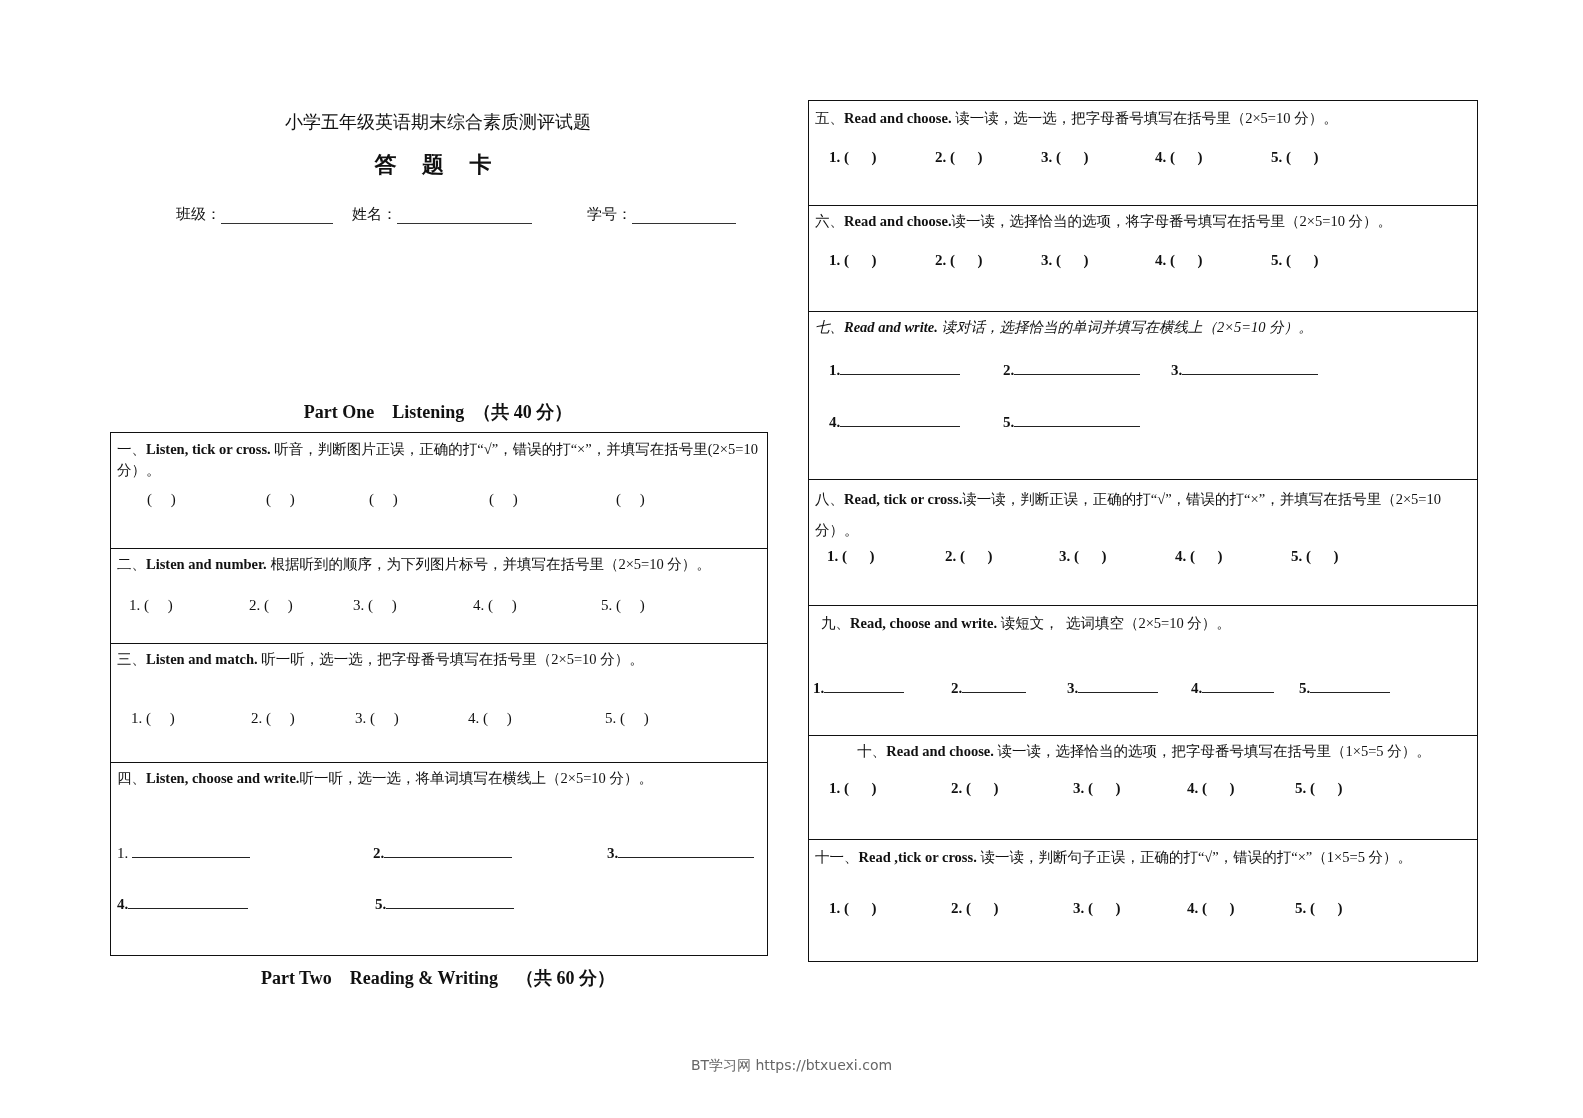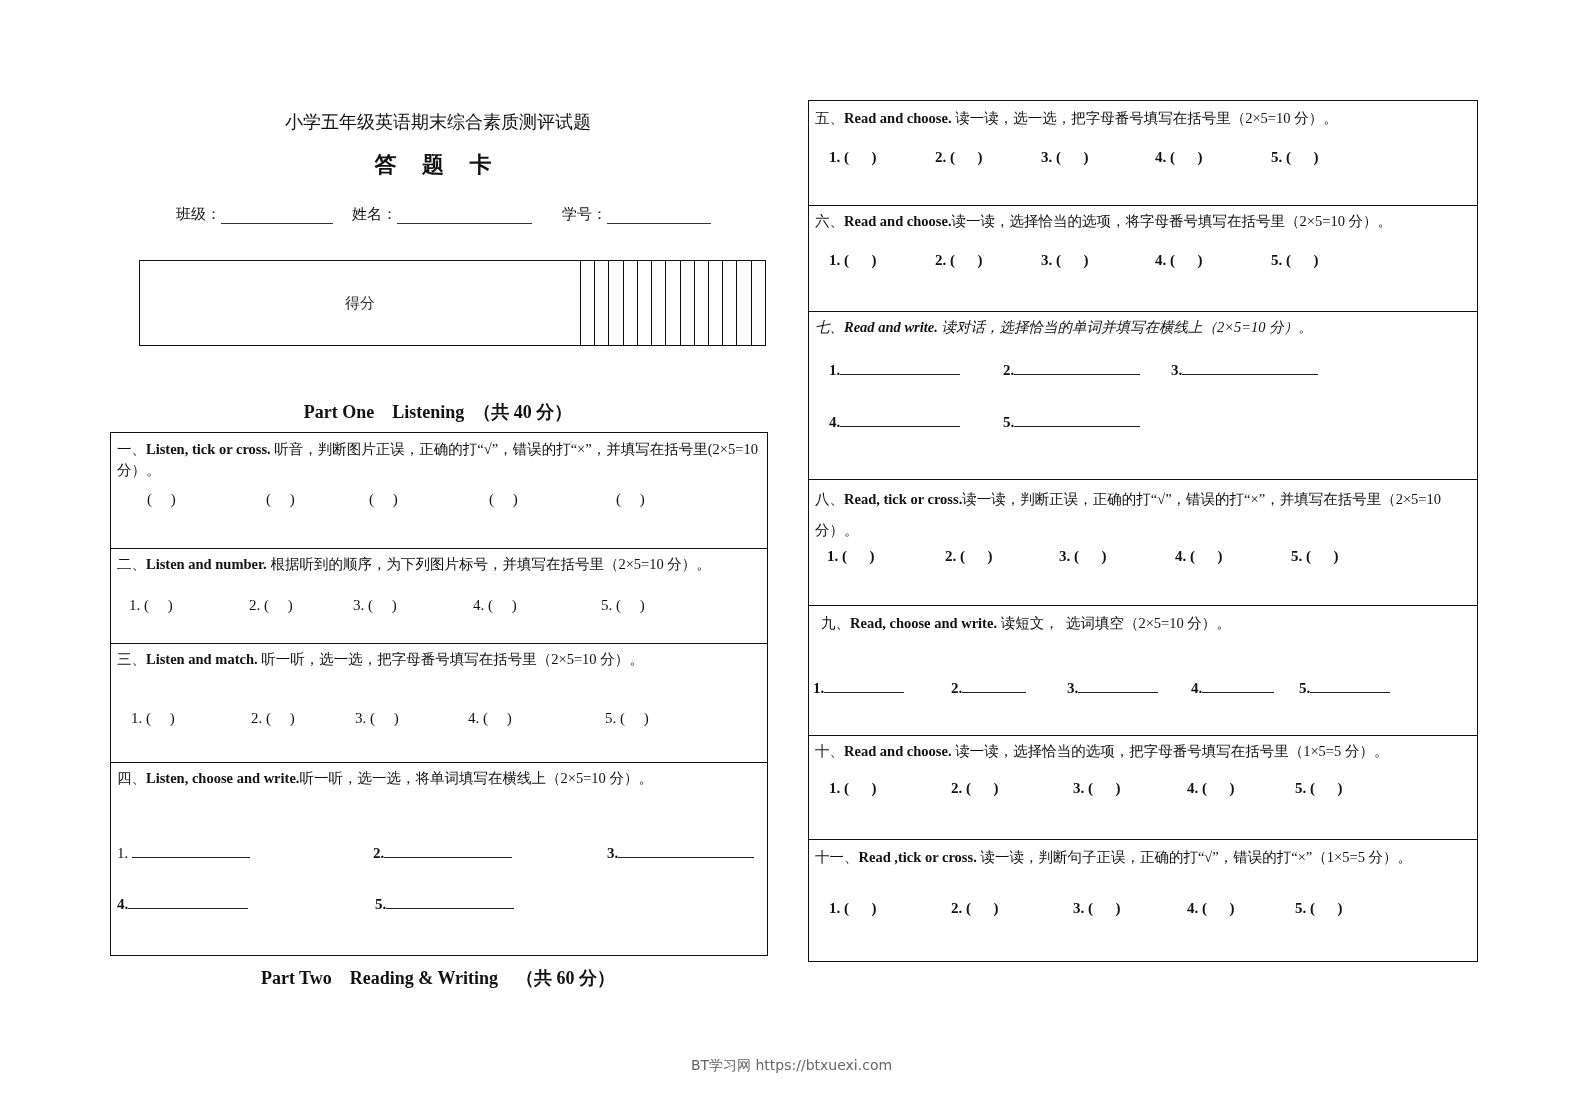--- a/index.html
+++ b/index.html
@@ -32,42 +32,26 @@
 
 <div class="abs title">小学五年级英语期末综合素质测评试题</div>
 <div class="abs subtitle">答 题 卡</div>
 
 <div class="abs info" style="left:176px;">
   <span>班级：</span><span class="line" style="width:112px;"></span>
 </div>
 <div class="abs info" style="left:352px;text-align:center;">
   <span>姓名：</span><span class="line" style="width:135px;"></span>
 </div>
-<div class="abs info" style="left:562px;font-family:Liberation Serif, serif;">
+<div class="abs info" style="left:587px;font-family:Liberation Serif, serif;">
   <span>学号：</span><span class="line" style="width:104px;"></span>
 </div>
 
 <table class="score">
   <tbody>
-  <tr>
-    <td>得分</td>
-    <td></td>
-    <td></td>
-    <td></td>
-    <td></td>
-    <td></td>
-    <td></td>
-    <td></td>
-    <td></td>
-    <td></td>
-    <td></td>
-    <td></td>
-    <td></td>
-    <td></td>
-  </tr>
 </tbody>
   </table>
 
 <div class="abs part-heading" style="left:110px; width:656px; top:400px; white-space:pre;">Part One    Listening  （共 40 分）</div>
 
 <div class="box" style="left:110px; top:432px; width:658px; height:524px;">
 
   <div class="sec first" style="top:0; height:115px;">
     <div class="sec-title" style="line-height:21px;">
       <span>一、</span><b>Listen, tick or cross.</b><span> 听音，判断图片正误，正确的打“√”，错误的打“×”，并填写在括号里(2×5=10 分）。</span>
@@ -188,21 +172,21 @@
     <div class="row" style="top:72px; font-weight:bold;">
       <span class="item" style="left:4px;"><span>1.</span><span class="blank" style="width:80px;"></span></span>
       <span class="item" style="left:142px;"><span>2.</span><span class="blank" style="width:64px;"></span></span>
       <span class="item" style="left:258px;"><span>3.</span><span class="blank" style="width:80px;"></span></span>
       <span class="item" style="left:382px;"><span>4.</span><span class="blank" style="width:72px;"></span></span>
       <span class="item" style="left:490px;"><span>5.</span><span class="blank" style="width:80px;"></span></span>
     </div>
   </div>
 
   <div class="sec" style="top:634px; height:104px;">
-    <div class="sec-title" style="top:2px;">
+    <div class="sec-title" style="top:2px;text-align:center;">
       <span>十、</span><b>Read and choose.</b><span> 读一读，选择恰当的选项，把字母番号填写在括号里（1×5=5 分）。</span>
     </div>
     <div class="row" style="top:44px; font-weight:bold;">
       <span class="item" style="left:20px;">1. (      )</span>
       <span class="item" style="left:142px;">2. (      )</span>
       <span class="item" style="left:264px;">3. (      )</span>
       <span class="item" style="left:378px;">4. (      )</span>
       <span class="item" style="left:486px;">5. (      )</span>
     </div>
   </div>

